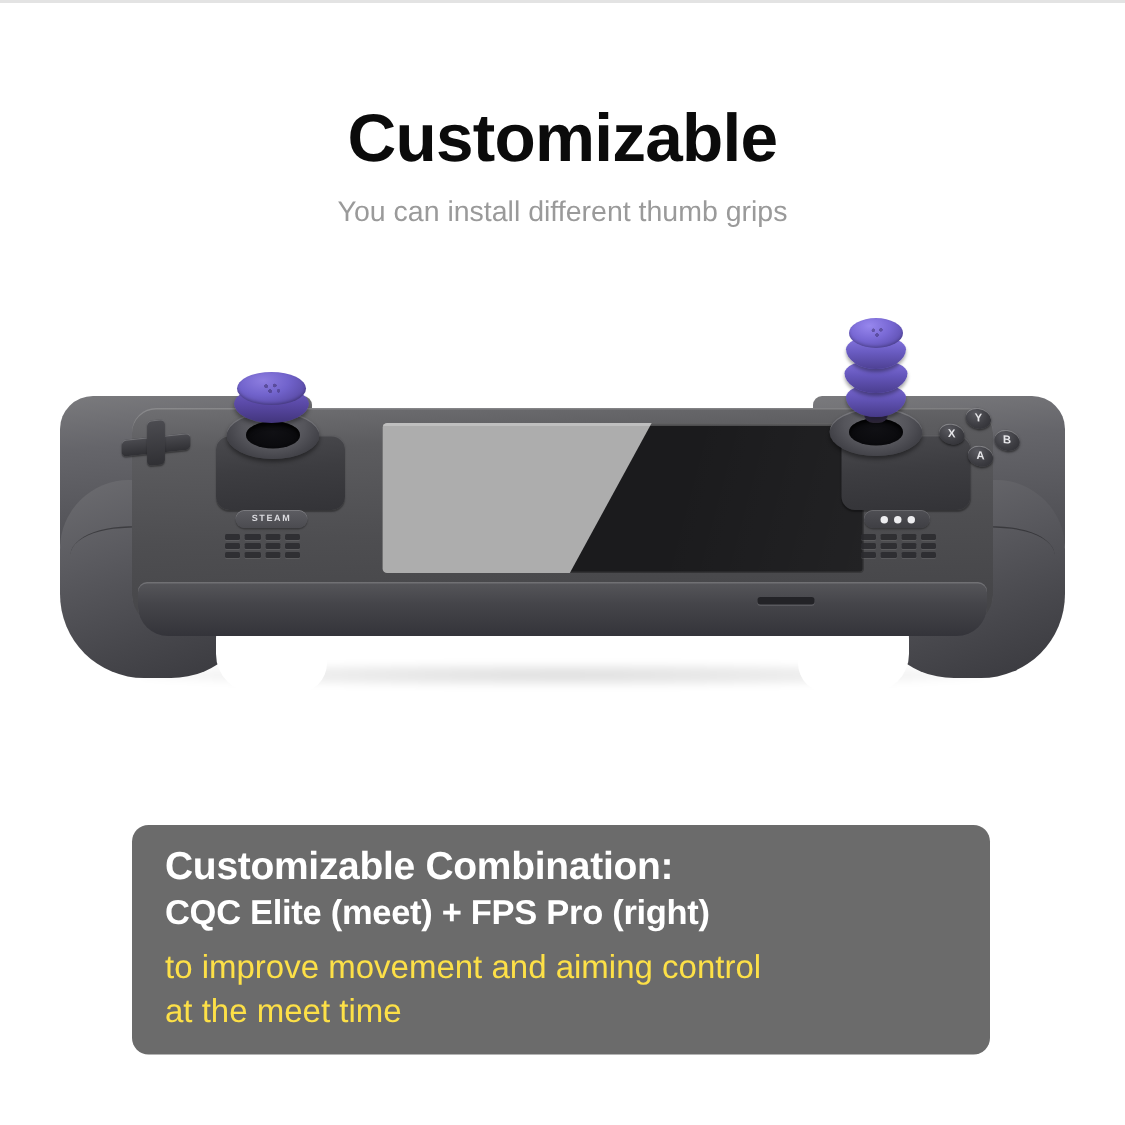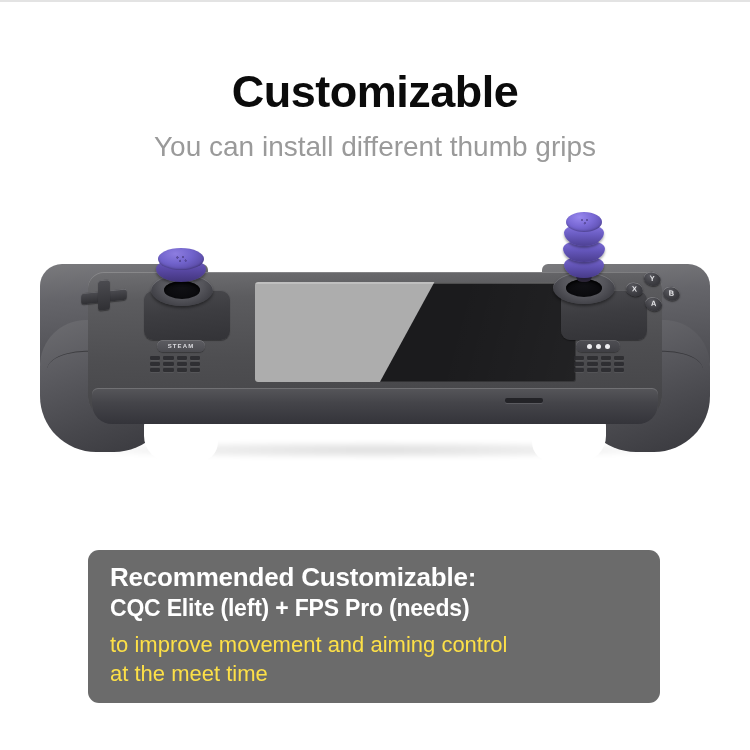--- a/index.html
+++ b/index.html
@@ -43,21 +43,21 @@
   .title {
     font-size: 45px;
     font-weight: bold;
     color: #0b0b0b;
     letter-spacing: -0.5px;
     line-height: 1.05;
     margin: 0;
   }
   .subtitle {
     margin: 14px 0 0 0;
-    font-size: 28px;
+    font-size: 19px;
     color: #9a9a9a;
     line-height: 1.32;
     font-weight: normal;
   }
   .subtitle-line { display: block; }
 
   
   .device-stage {
     position: absolute;
     left: 0;
@@ -608,21 +608,21 @@
         <div class="fps-cap-pattern"></div>
       </div>
 
       <div class="deck-lip"></div>
       <div class="sd-slot"></div>
 
     </div>
   </div>
 
   <div class="callout">
-    <p class="callout-title">Recommended Customizable:</p>
-    <p class="callout-combo">CQC Elite (left) + FPS Pro (needs)</p>
+    <p class="callout-title">Customizable Combination:</p>
+    <p class="callout-combo">CQC Elite (meet) + FPS Pro (right)</p>
     <p class="callout-note">
       <span>to improve movement and aiming control</span>
       <span>at the meet time</span>
     </p>
   </div>
 
 </div>
 
 </body></html>

